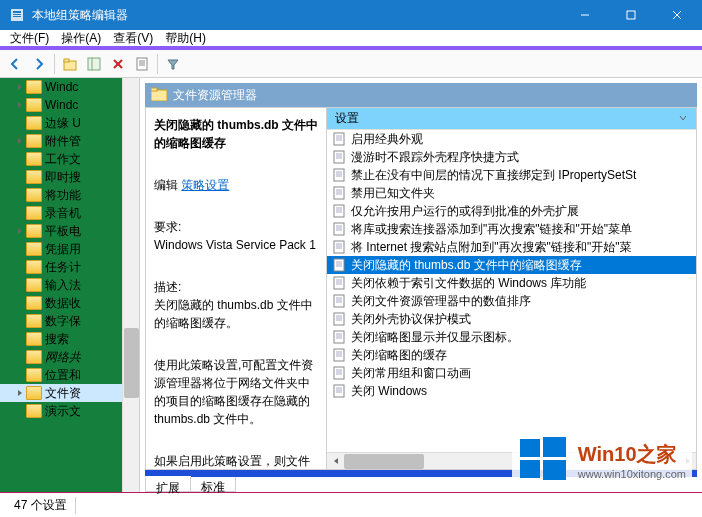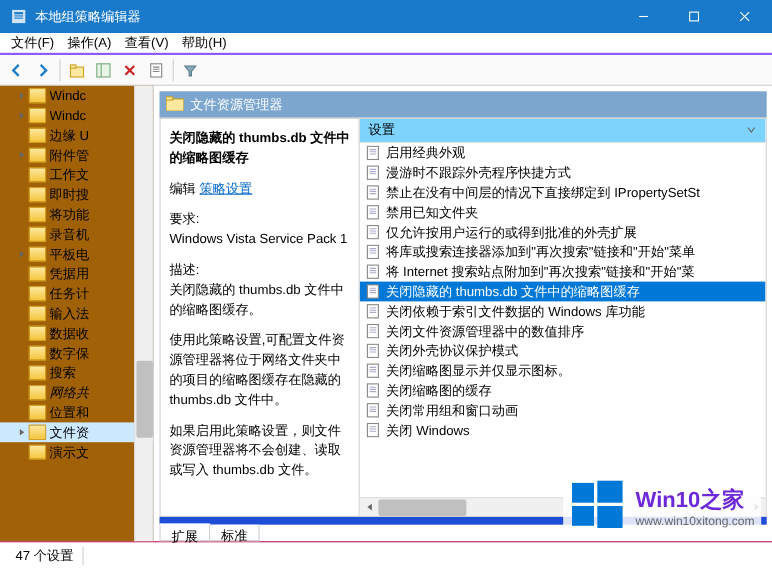--- a/index.html
+++ b/index.html
@@ -3,61 +3,61 @@
 <meta charset="utf-8">
 <style>
 *{margin:0;padding:0;box-sizing:border-box;font-family:"Microsoft YaHei","Segoe UI",sans-serif;font-size:12px}
 body{background:#fff;width:702px;height:517px;overflow:hidden;position:relative}
 .titlebar{height:30px;background:#1979ca;color:#fff;display:flex;align-items:center;padding:0 2px}
 .titlebar-icon{width:18px;height:18px;margin:0 6px;display:flex;align-items:center;justify-content:center}
 .titlebar-title{flex:1;font-size:12px}
 .titlebar-btns{display:flex}
 .titlebar-btn{width:46px;height:30px;display:flex;align-items:center;justify-content:center;cursor:pointer}
 .titlebar-btn svg{stroke:#fff;fill:none}
-.menubar{height:20px;background:#fff;border-bottom:2px solid #8b5cf6;display:flex;align-items:center;padding:0 4px}
+.menubar{height:20px;background:#fff;border-bottom:4px solid #8b5cf6;display:flex;align-items:center;padding:0 4px}
 .menu-item{padding:2px 6px;cursor:pointer;font-size:12px}
 .toolbar{height:28px;background:#fafafa;border-bottom:1px solid #d0d0d0;display:flex;align-items:center;padding:0 4px;gap:2px}
 .tool-btn{width:22px;height:22px;display:flex;align-items:center;justify-content:center;border:1px solid transparent;cursor:pointer}
 .tool-sep{width:1px;height:20px;background:#d0d0d0;margin:0 2px}
 .content{display:flex;height:414px}
-.tree-panel{width:140px;border-right:1px solid #d0d0d0;overflow:hidden;background:#a16207}
+.tree-panel{width:140px;border-right:1px solid #d0d0d0;overflow:hidden;background:#15803d}
 .tree-item{display:flex;align-items:center;height:18px;padding:0 2px;cursor:pointer;white-space:nowrap}
 .tree-expand{width:12px;height:12px;display:flex;align-items:center;justify-content:center;flex-shrink:0}
 .tree-expand.expandable::before{content:'';width:0;height:0;border-left:4px solid #666;border-top:3px solid transparent;border-bottom:3px solid transparent}
 .tree-folder{width:16px;height:14px;background:linear-gradient(#fce89f,#f5c53c);border:1px solid #d4a021;border-radius:1px;margin-right:3px;flex-shrink:0}
 .tree-label{font-size:12px;overflow:hidden}
 .tree-item.selected{background:#cce8ff}
 .tree-vscroll{position:absolute;left:122px;top:78px;width:17px;height:414px;background:#f0f0f0;border-left:1px solid #ddd}
 .tree-vscroll-thumb{position:absolute;left:1px;width:15px;top:250px;height:70px;background:#c0c0c0;border-radius:2px}
 .right-panel{flex:1;display:flex;flex-direction:column;position:relative}
 .panel-header{height:24px;background:#7ca6cd;color:#fff;display:flex;align-items:center;padding:0 6px;margin:5px 5px 0 5px;gap:6px}
 .panel-body{flex:1;display:flex;margin:0 5px;border:1px solid #d0d0d0;overflow:hidden}
 .detail-panel{width:180px;padding:8px;font-size:12px;line-height:1.5;overflow:hidden}
 .detail-title{font-weight:bold;margin-bottom:10px}
 .detail-link{color:#0066cc;text-decoration:underline;cursor:pointer}
-.detail-section{margin-top:10px}
+.detail-section{margin-top:24px}
 .list-panel{flex:1;border-left:1px solid #d0d0d0;display:flex;flex-direction:column;overflow:hidden}
 .list-header{height:22px;border-bottom:1px solid #e0e0e0;display:flex;align-items:center;padding:0 8px;background:#7dd3fc;position:relative}
 .list-header-chevron{position:absolute;right:8px}
 .list-body{flex:1;overflow:hidden}
 .list-item{display:flex;align-items:center;height:18px;padding:0 4px;cursor:pointer;white-space:nowrap}
 .list-item.selected{background:#0078d7;color:#fff}
 .list-item-icon{width:16px;height:16px;margin-right:4px;flex-shrink:0;display:flex;align-items:center;justify-content:center}
 .list-hscroll{height:17px;background:#f0f0f0;border-top:1px solid #ddd;display:flex;align-items:center}
 .list-hscroll-btn{width:17px;height:17px;display:flex;align-items:center;justify-content:center}
 .list-hscroll-track{flex:1;height:17px;position:relative}
 .list-hscroll-thumb{position:absolute;top:1px;left:0;width:80px;height:15px;background:#c0c0c0;border-radius:2px}
 .tabs{height:22px;display:flex;border-top:7px solid #1d4ed8;margin:0 5px}
 .tab{padding:2px 10px;border:1px solid #d0d0d0;border-top:none;background:#fff;cursor:pointer;margin-right:-1px;font-size:12px}
 .tab.active{background:#fff;border-top:2px solid #fff;margin-top:-1px}
 .statusbar{height:22px;border-top:1px solid #be185d;display:flex;align-items:flex-end;padding:0 6px;font-size:12px}
 .statusbar>div{padding:0 8px;border-right:1px solid #d0d0d0}
 .watermark{position:absolute;right:10px;bottom:28px;display:flex;align-items:center;gap:10px;background:rgba(255,255,255,0.85);padding:4px 6px}
 .watermark-logo{width:50px;height:50px}
-.watermark-text-main{font-size:20px;font-weight:bold;color:#6d28d9}
+.watermark-text-main{font-size:20px;font-weight:bold;color:#c2410c}
 .watermark-text-sub{font-size:11px;color:#666}
 .policy-icon svg{width:14px;height:14px}
 </style>
 </head>
 <body>
 
 <div class="titlebar">
   <span class="titlebar-icon">
     <svg width="16" height="16" viewBox="0 0 16 16">
         <rect x="2" y="2" width="12" height="12" fill="#fff" opacity="0.8"></rect>

